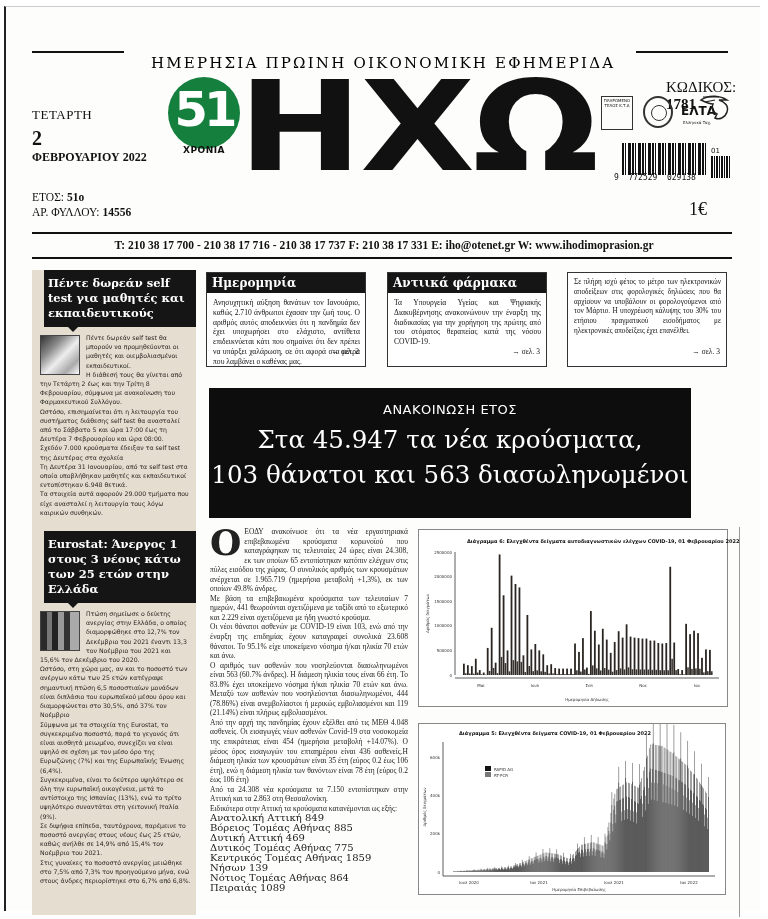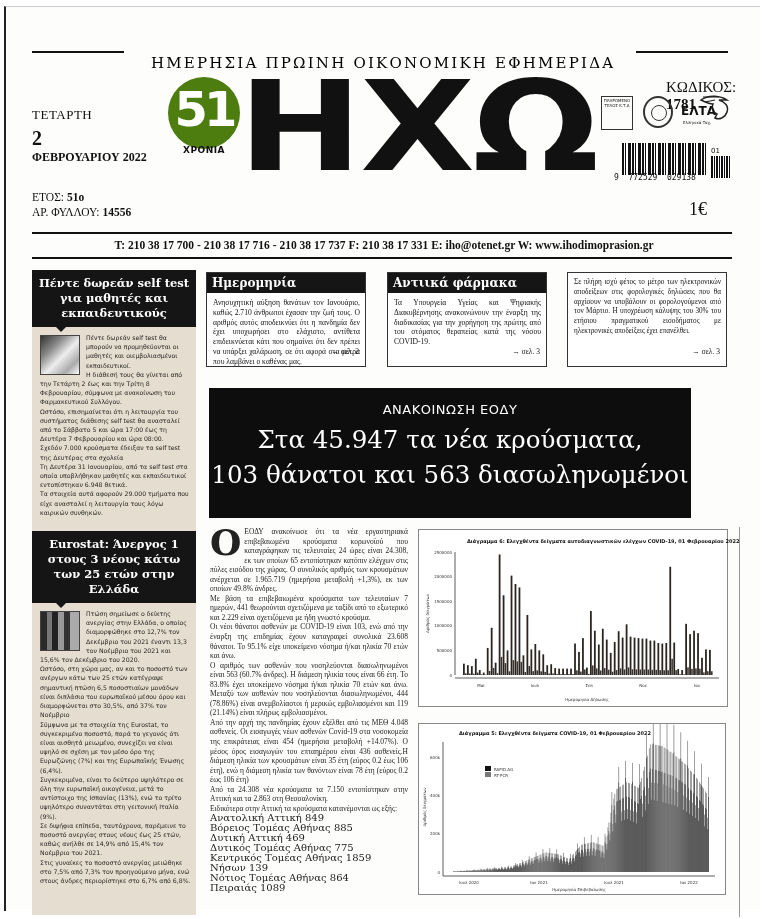--- a/index.html
+++ b/index.html
@@ -10,21 +10,21 @@
   
   .rule-short { position: absolute; height: 2px; background: #111; width: 92px; }
   .tagline { position: absolute; left: 145px; top: 47px; font-family: "DejaVu Serif", serif; font-size: 15px; letter-spacing: 2.2px; color: #000000; }
   .date-block { position: absolute; left: 26px; top: 100px; }
   .weekday { font-family: "Liberation Serif", serif; font-size: 13px; letter-spacing: 0.5px; }
   .day { font-family: "Liberation Serif", serif; font-size: 20px; font-weight: bold; margin-top: 6px; line-height: 18px; }
   .month { font-family: "Liberation Serif", serif; font-size: 12px; font-weight: bold; margin-top: 3px; }
   .meta { position: absolute; left: 26px; top: 183px; font-family: "Liberation Serif", serif; font-size: 11.5px; line-height: 15px; }
   .meta b { font-weight: bold; }
 
-  .badge51 { position: absolute; left: 162px; top: 70px; width: 72px; height: 72px; border-radius: 50%; background: #4d7c0f; }
+  .badge51 { position: absolute; left: 162px; top: 70px; width: 72px; height: 72px; border-radius: 50%; background: #15803d; }
   .badge51 .num { position: absolute; left: 0; top: 2px; width: 100%; text-align: center; color: #fff; font-family: "DejaVu Sans", sans-serif; font-weight: bold; font-size: 48px; letter-spacing: -4px; line-height: 60px; }
   .badge51 .lbl { position: absolute; left: -2px; top: 68px; width: 76px; text-align: center; font-family: "DejaVu Sans", sans-serif; font-weight: bold; font-size: 9px; letter-spacing: 0.5px; color: #111; }
   .logo-big { position: absolute; left: 232px; top: 58px; font-family: "DejaVu Sans", sans-serif; font-weight: bold; font-size: 124px; line-height: 124px; letter-spacing: -2px; color: #111; transform: scaleX(1.2); transform-origin: left top; }
   .logo-bar { position: absolute; left: 236px; top: 190px; width: 285px; height: 36px; background: #111; color: #fff; font-family: "DejaVu Sans", sans-serif; font-weight: bold; font-size: 22px; letter-spacing: 1.5px; text-align: center; line-height: 36px; }
 
   .code { position: absolute; left: 660px; top: 72px; font-family: "Liberation Serif", serif; font-size: 15px; }
   .code b { font-weight: bold; }
   .stamps { position: absolute; left: 595px; top: 89px; width: 140px; height: 38px; }
   .stamp-box { position: absolute; left: 0; top: 0; width: 32px; height: 34px; border: 1px solid #333; font-size: 4px; font-family: "DejaVu Sans", sans-serif; text-align: center; line-height: 5px; padding-top: 1px; }
   .stamp-circle { position: absolute; left: 42px; top: 0; width: 30px; height: 32px; border: 2px solid #333; border-radius: 50%; }
@@ -39,21 +39,21 @@
   .addon-num { font-family: "DejaVu Sans", sans-serif; font-size: 7px; }
   .addon-bars { width: 20px; height: 22px; margin-top: 1px; background: repeating-linear-gradient(90deg, #111 0 2px, #fff 2px 3px, #111 3px 4px, #fff 4px 5px); }
   .price { position: absolute; left: 683px; top: 192px; font-family: "Liberation Serif", serif; font-size: 18px; }
 
   .contact { position: absolute; left: 0; width: 756px; top: 232px; text-align: center; font-family: "Liberation Serif", serif; font-weight: bold; font-size: 11.5px; }
   .contact-rule { position: absolute; left: 26px; top: 225px; width: 700px; height: 2px; background: #111; }
   .contact-rule2 { position: absolute; left: 26px; top: 250px; width: 700px; height: 2px; background: #111; }
 
   
   .sidebar { position: absolute; left: 26px; top: 263px; width: 164px; height: 645px; background: #e5ddd0; }
-  .sb-head { background: #151515; color: #fff; font-family: "DejaVu Serif", serif; font-weight: bold; font-size: 11.5px; line-height: 15px; text-align: center; padding: 6px 4px; position: relative; }
+  .sb-head { background: #151515; color: #fff; font-family: "DejaVu Serif", serif; font-weight: bold; font-size: 11.5px; line-height: 15px; text-align: left; padding: 6px 4px; position: relative; margin-left: 12px; }
   .sb-head::after { content: ""; position: absolute; left: 24px; bottom: -5px; width: 0; height: 0; border-left: 5px solid transparent; border-right: 5px solid transparent; border-top: 5px solid #151515; }
   .sb-body { font-family: "DejaVu Sans", sans-serif; font-size: 6.2px; line-height: 9.2px; color: #2a2620; padding: 6px 5px 6px 8px; }
   .sb-body p { margin: 0; }
   .thumb { float: left; width: 40px; height: 40px; margin: 2px 6px 2px 0; border: 1px solid #444; background: linear-gradient(135deg, #333 0%, #888 30%, #eee 55%, #aaa 80%, #fff 100%); }
   .thumb2 { background: linear-gradient(90deg, #2a2a2a 0 15%, #777 15% 30%, #222 30% 45%, #999 45% 60%, #333 60% 75%, #aaa 75% 100%); }
 
   
   .teaser { position: absolute; top: 265px; width: 160px; height: 95px; border: 1px solid #333; background: #fff; }
   .teaser-head { background: #151515; color: #fff; font-family: "DejaVu Serif", serif; font-weight: bold; font-size: 12px; padding: 3px 5px; height: 20px; }
   .teaser-body { font-family: "Liberation Serif", serif; font-size: 7.6px; line-height: 9.8px; padding: 5px 5px 0 6px; text-align: justify; }
@@ -161,21 +161,21 @@
     <div class="teaser-head">Αντιικά φάρμακα</div>
     <div class="teaser-body">Τα Υπουργεία Υγείας και Ψηφιακής Διακυβέρνησης ανακοινώνουν την έναρξη της διαδικασίας για την χορήγηση της πρώτης από του στόματος θεραπείας κατά της νόσου COVID-19.</div>
     <div class="teaser-ref">→ σελ. 3</div>
   </div>
   <div class="teaser" style="left:561px;">
     <div class="teaser-body" style="font-size:7.2px;">Σε πλήρη ισχύ φέτος το μέτρο των ηλεκτρονικών αποδείξεων στις φορολογικές δηλώσεις που θα αρχίσουν να υποβάλουν οι φορολογούμενοι από τον Μάρτιο. Η υποχρέωση κάλυψης του 30% του ετήσιου πραγματικού εισοδήματος με ηλεκτρονικές αποδείξεις έχει επανέλθει.</div>
     <div class="teaser-ref">→ σελ. 3</div>
   </div>
 
   <div class="banner">
-    <div class="banner-kicker">ΑΝΑΚΟΙΝΩΣΗ ΕΟΔΥ</div>
+    <div class="banner-kicker">ΑΝΑΚΟΙΝΩΣΗ ΕΤΟΣ</div>
     <div class="banner-title">Στα 45.947 τα νέα κρούσματα,</div>
     <div class="banner-title" style="margin-top:0;">103 θάνατοι και 563 διασωληνωμένοι</div>
   </div>
 
   <div class="article">
     <span class="dropcap">Ο</span>
     <p>ΕΟΔΥ ανακοίνωσε ότι τα νέα εργαστηριακά επιβεβαιωμένα κρούσματα κορωνοϊού που καταγράφηκαν τις τελευταίες 24 ώρες είναι 24.308, εκ των οποίων 65 εντοπίστηκαν κατόπιν ελέγχων στις πύλες εισόδου της χώρας. Ο συνολικός αριθμός των κρουσμάτων ανέρχεται σε 1.965.719 (ημερήσια μεταβολή +1,3%), εκ των οποίων 49.8% άνδρες.</p>
     <p>Με βάση τα επιβεβαιωμένα κρούσματα των τελευταίων 7 ημερών, 441 θεωρούνται σχετιζόμενα με ταξίδι από το εξωτερικό και 2.229 είναι σχετιζόμενα με ήδη γνωστό κρούσμα.</p>
     <p>Οι νέοι θάνατοι ασθενών με COVID-19 είναι 103, ενώ από την έναρξη της επιδημίας έχουν καταγραφεί συνολικά 23.608 θάνατοι. Το 95.1% είχε υποκείμενο νόσημα ή/και ηλικία 70 ετών και άνω.</p>
     <p>Ο αριθμός των ασθενών που νοσηλεύονται διασωληνωμένοι είναι 563 (60.7% άνδρες). Η διάμεση ηλικία τους είναι 66 έτη. Το 83.8% έχει υποκείμενο νόσημα ή/και ηλικία 70 ετών και άνω. Μεταξύ των ασθενών που νοσηλεύονται διασωληνωμένοι, 444 (78.86%) είναι ανεμβολίαστοι ή μερικώς εμβολιασμένοι και 119 (21.14%) είναι πλήρως εμβολιασμένοι.</p>

